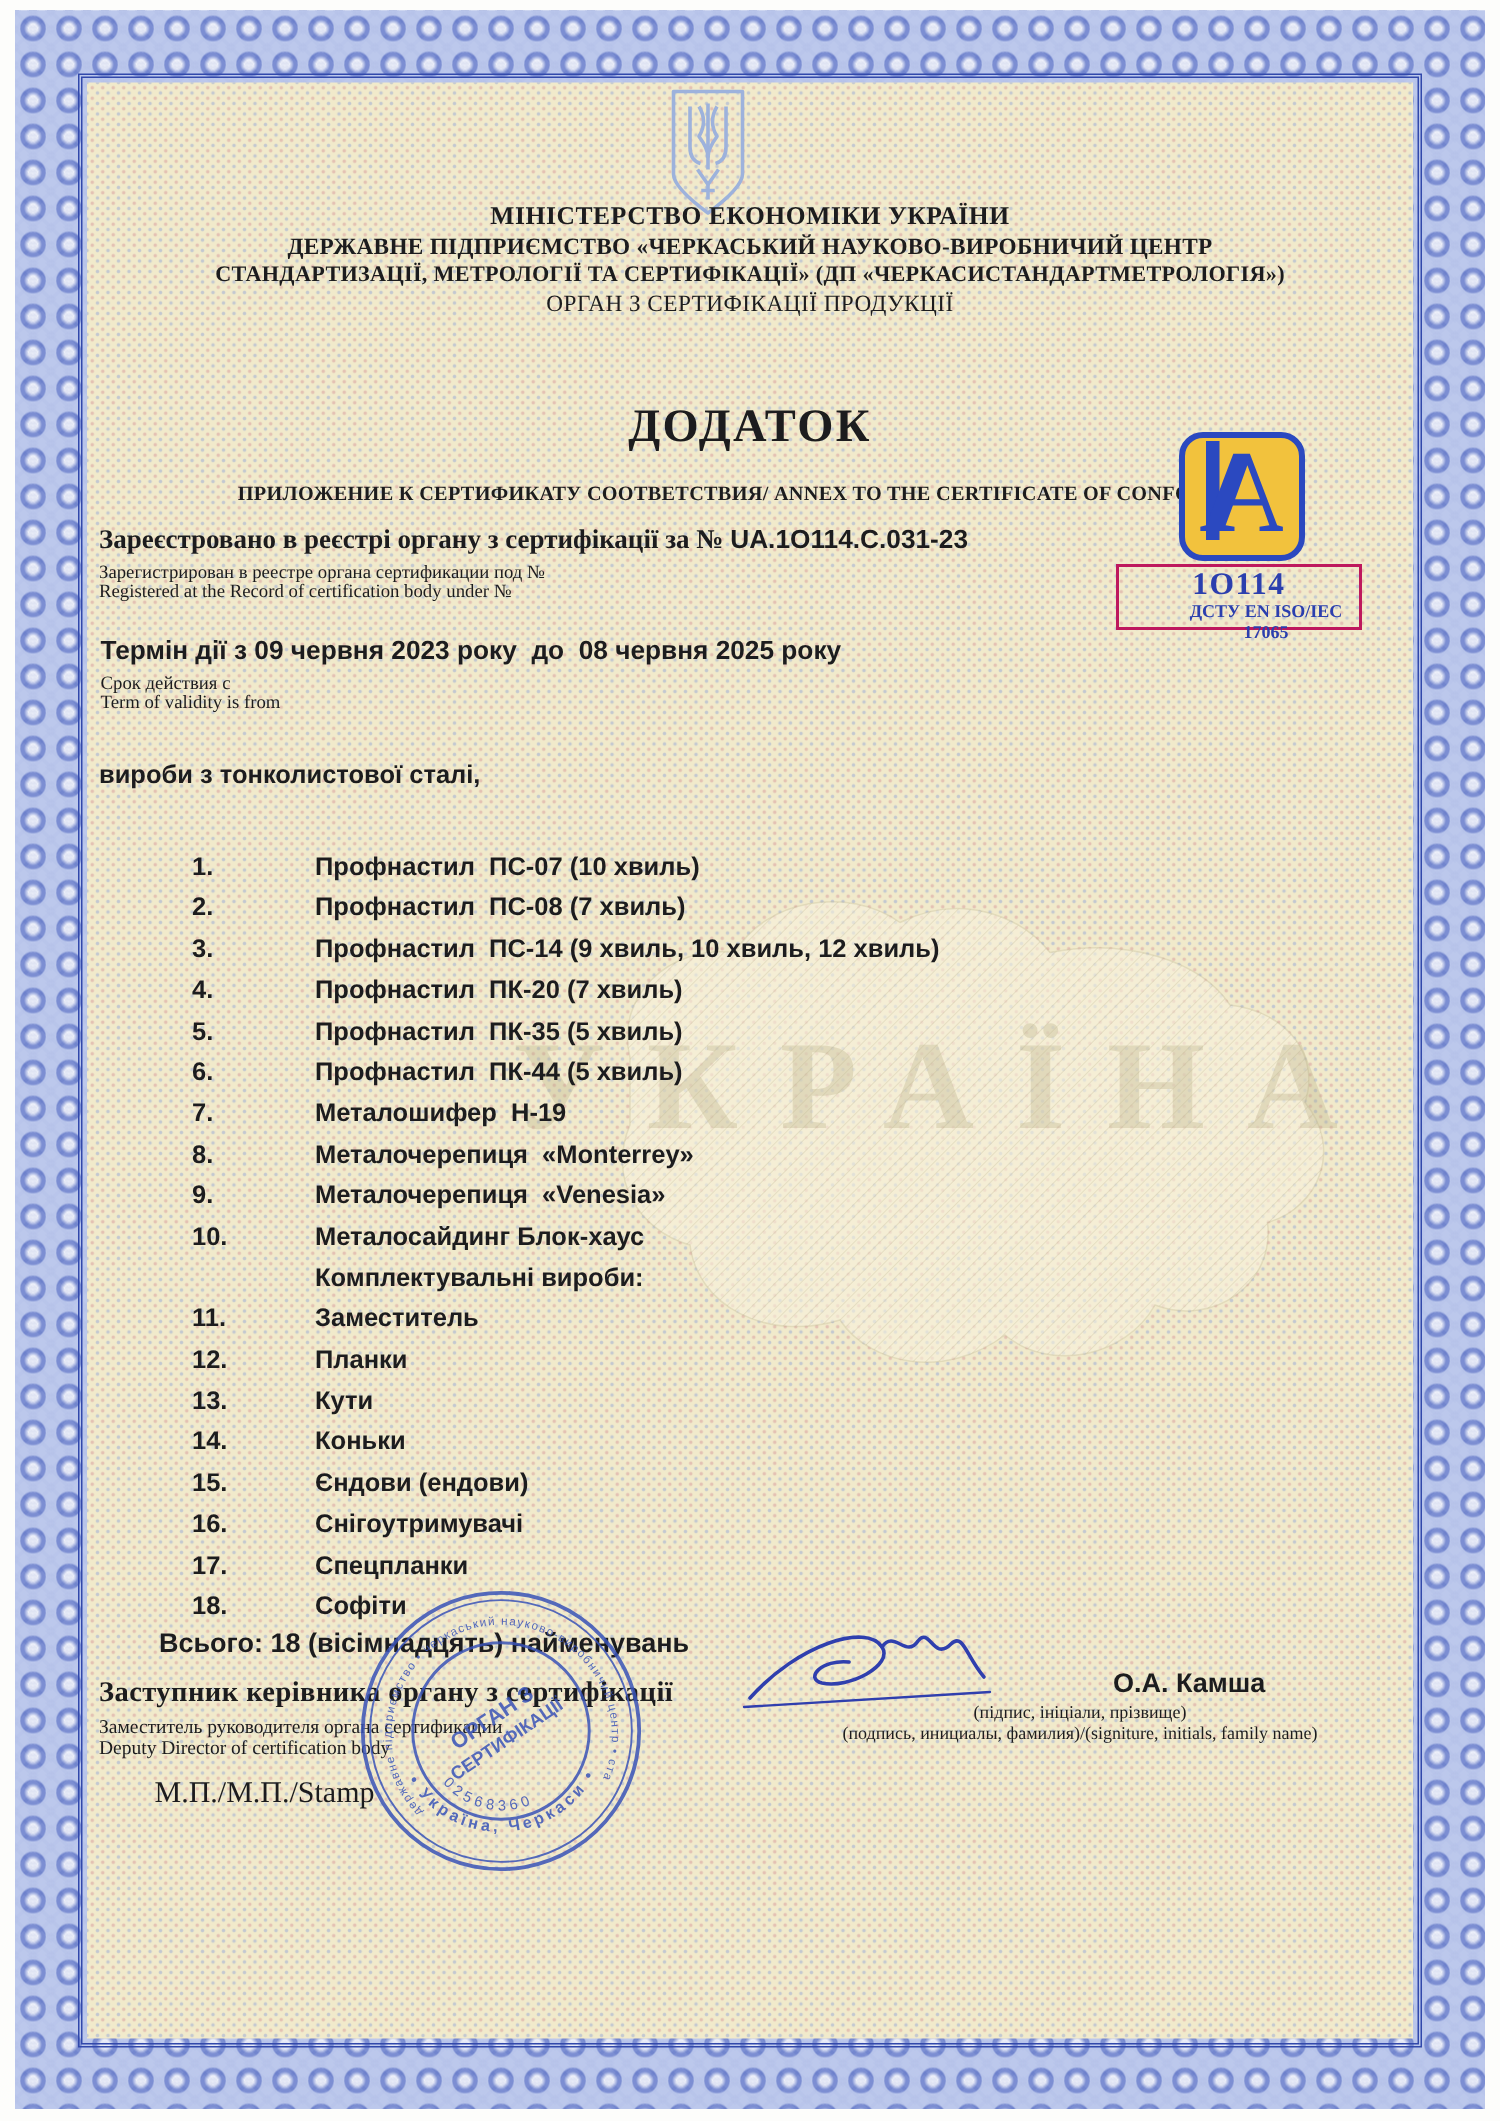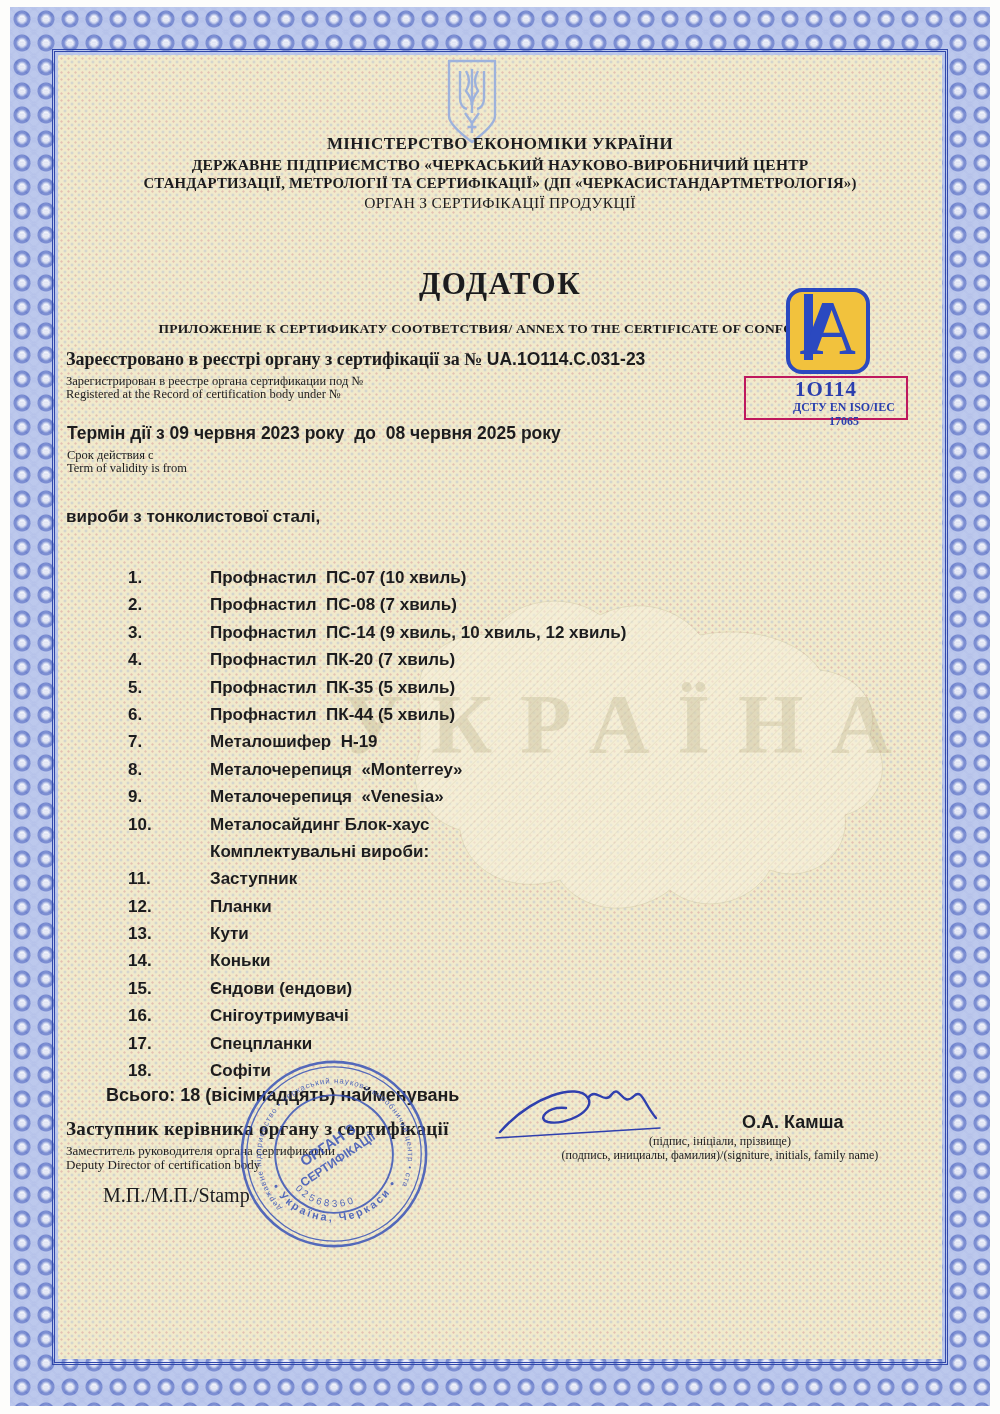--- a/index.html
+++ b/index.html
@@ -187,21 +187,21 @@
       <div class="prow">
       <span class="num">10.</span>
       <span class="txt">Металосайдинг Блок-хаус</span>
     </div>
       <div class="prow">
       <span class="num"></span>
       <span class="txt">Комплектувальні вироби:</span>
     </div>
       <div class="prow">
       <span class="num">11.</span>
-      <span class="txt">Заступник</span>
+      <span class="txt">Заместитель</span>
     </div>
       <div class="prow">
       <span class="num">12.</span>
       <span class="txt">Планки</span>
     </div>
       <div class="prow">
       <span class="num">13.</span>
       <span class="txt">Кути</span>
     </div>
       <div class="prow">

